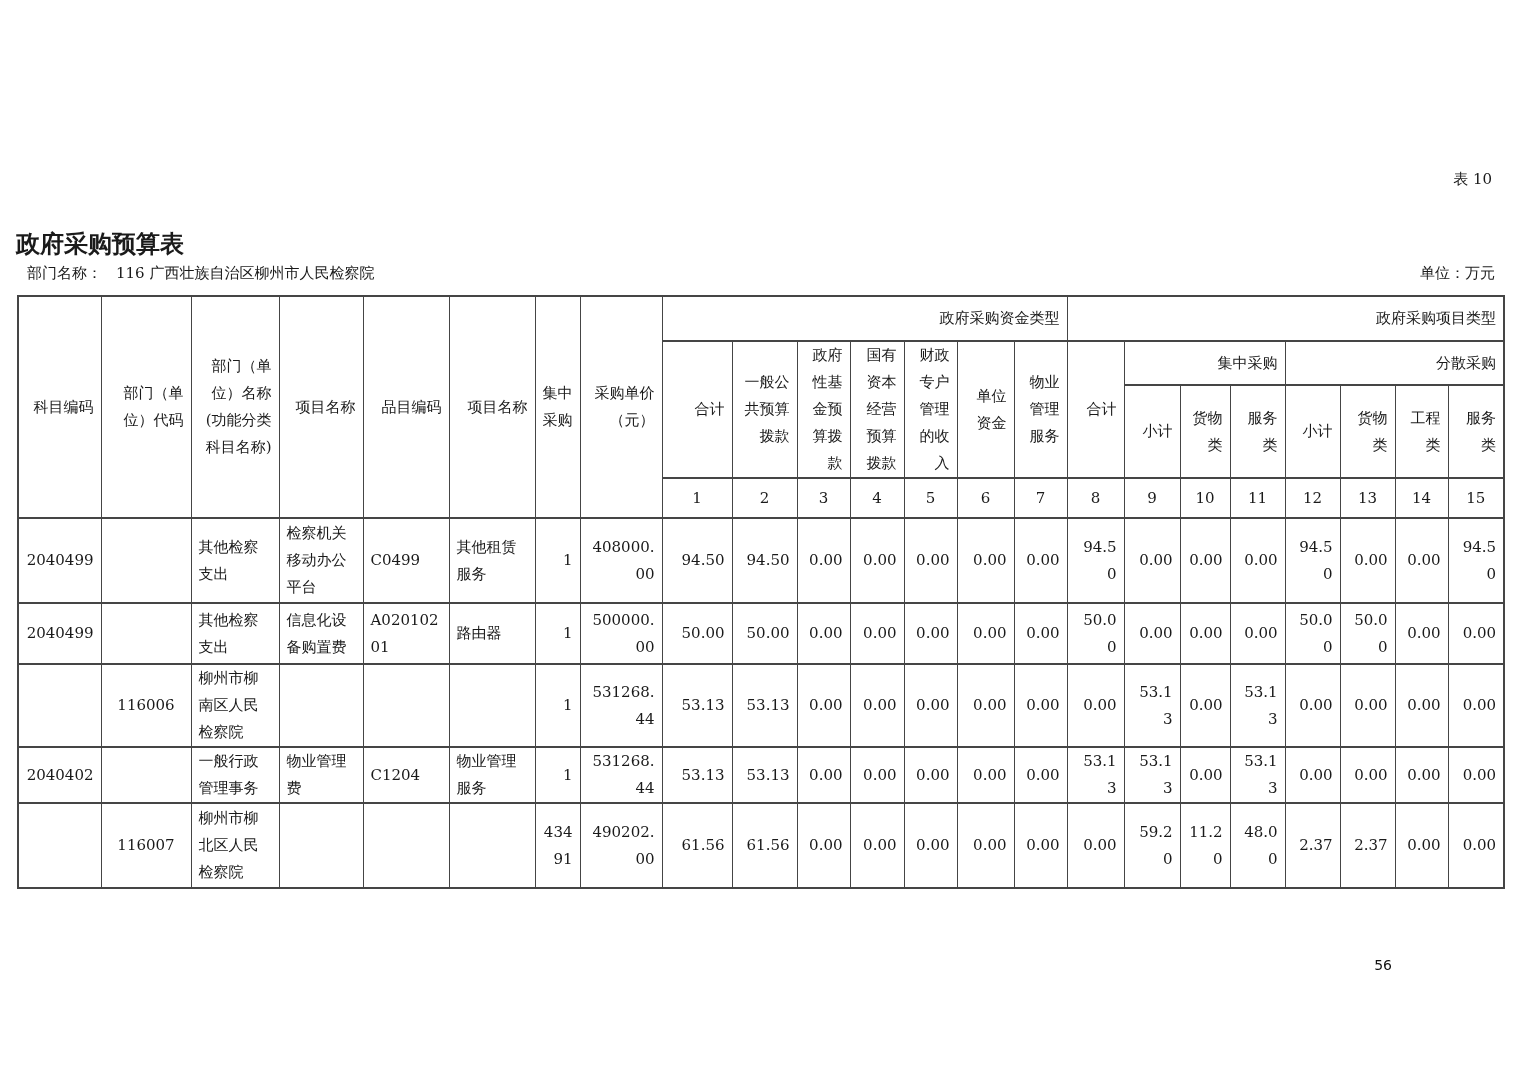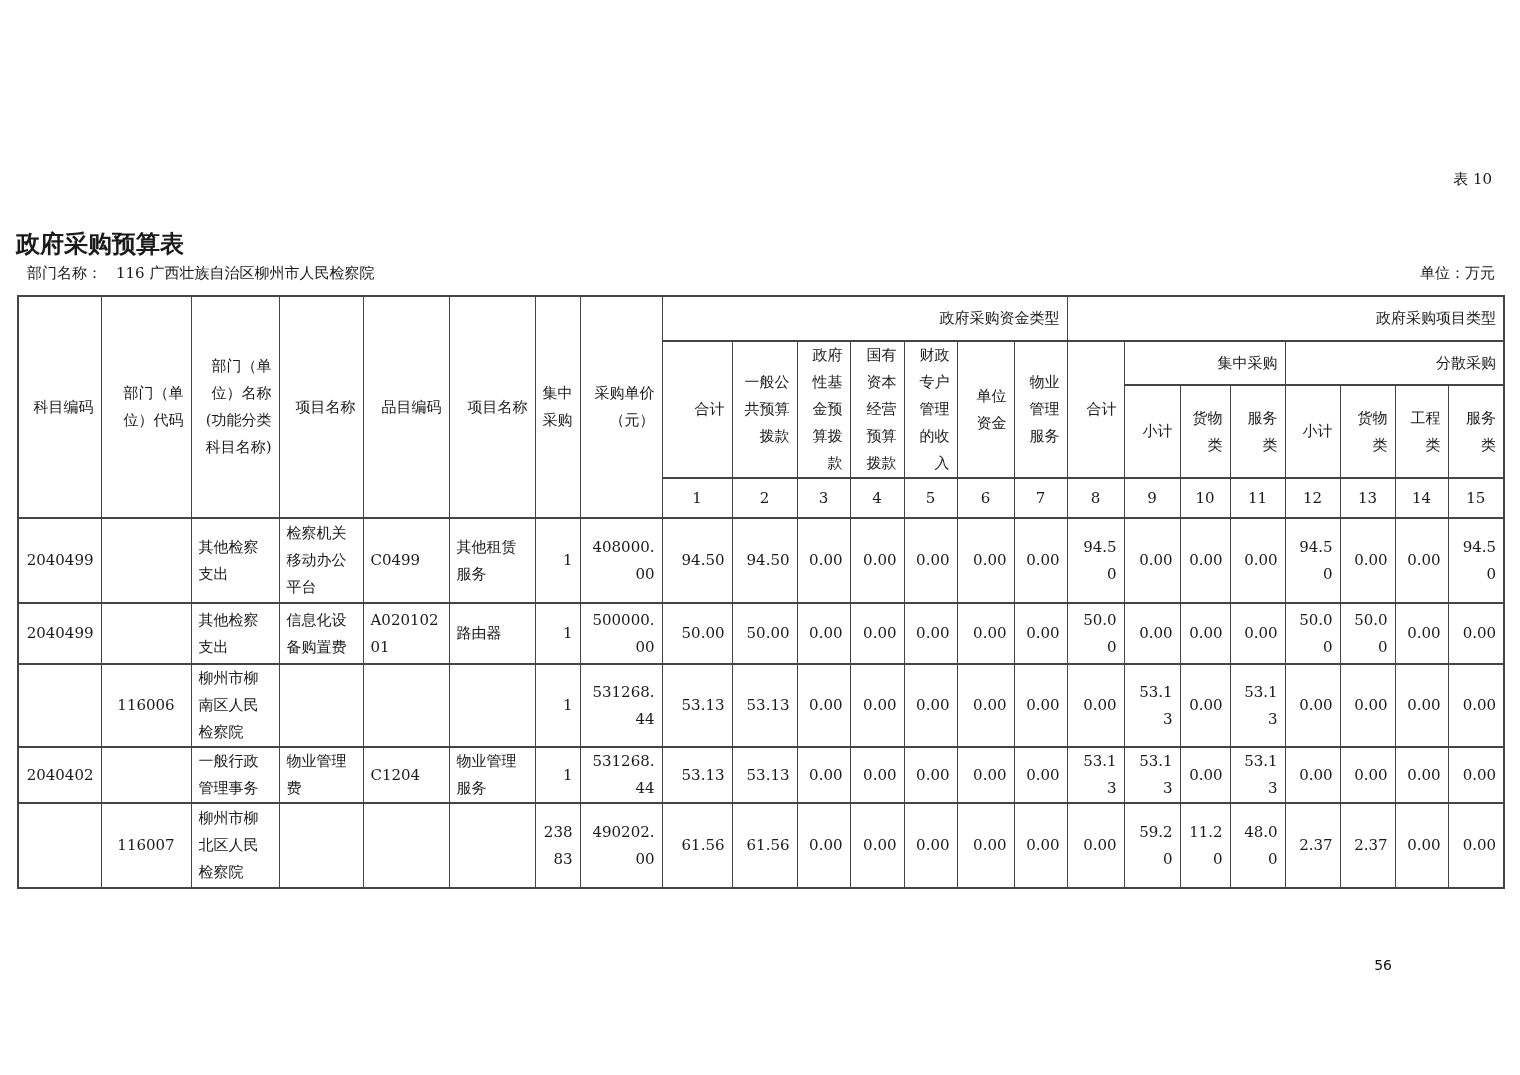--- a/index.html
+++ b/index.html
@@ -267,21 +267,21 @@
           <td class="t-num">0.00</td>
           <td class="t-num">0.00</td>
         </tr>
         <tr style="height: 85px;">
           <td class="t-left"></td>
           <td class="t-center">116007</td>
           <td class="t-text">柳州市柳北区人民检察院</td>
           <td class="t-text"></td>
           <td class="t-text"></td>
           <td class="t-text"></td>
-          <td class="t-num">23883</td>
+          <td class="t-num">43491</td>
           <td class="t-num">490202.00</td>
           <td class="t-num">61.56</td>
           <td class="t-num">61.56</td>
           <td class="t-num">0.00</td>
           <td class="t-num">0.00</td>
           <td class="t-num">0.00</td>
           <td class="t-num">0.00</td>
           <td class="t-num">0.00</td>
           <td class="t-num">0.00</td>
           <td class="t-num">59.20</td>

